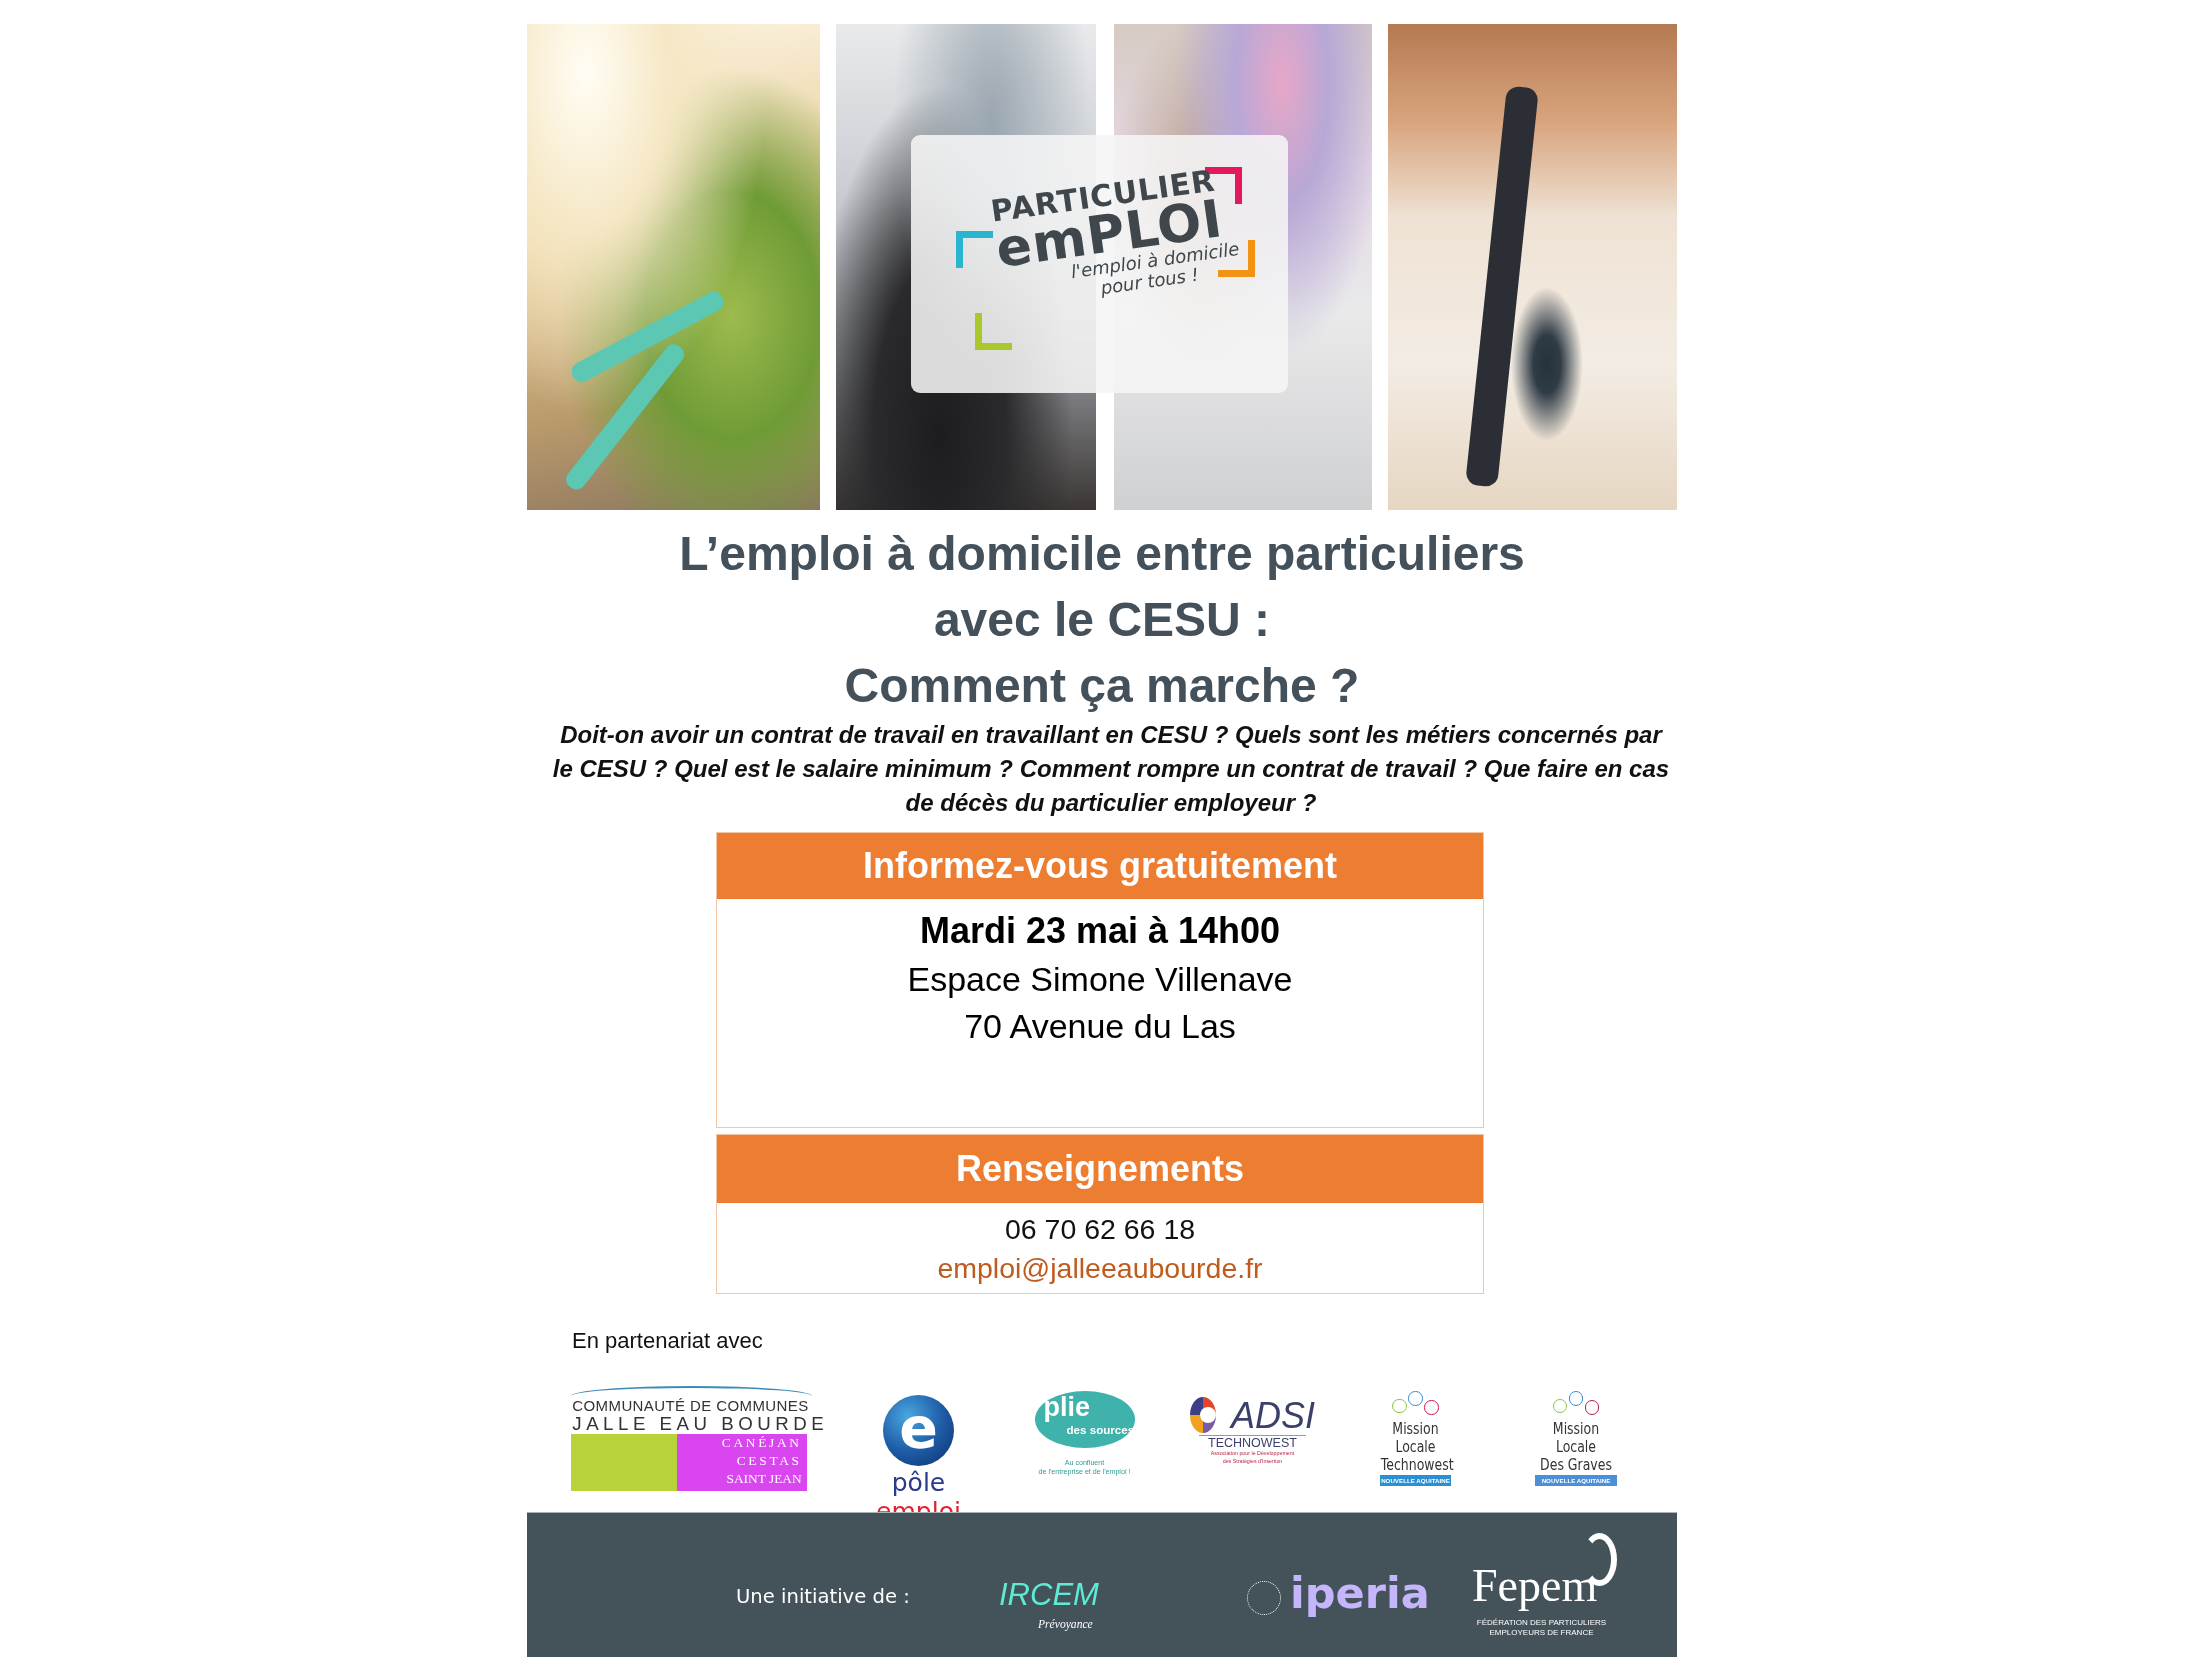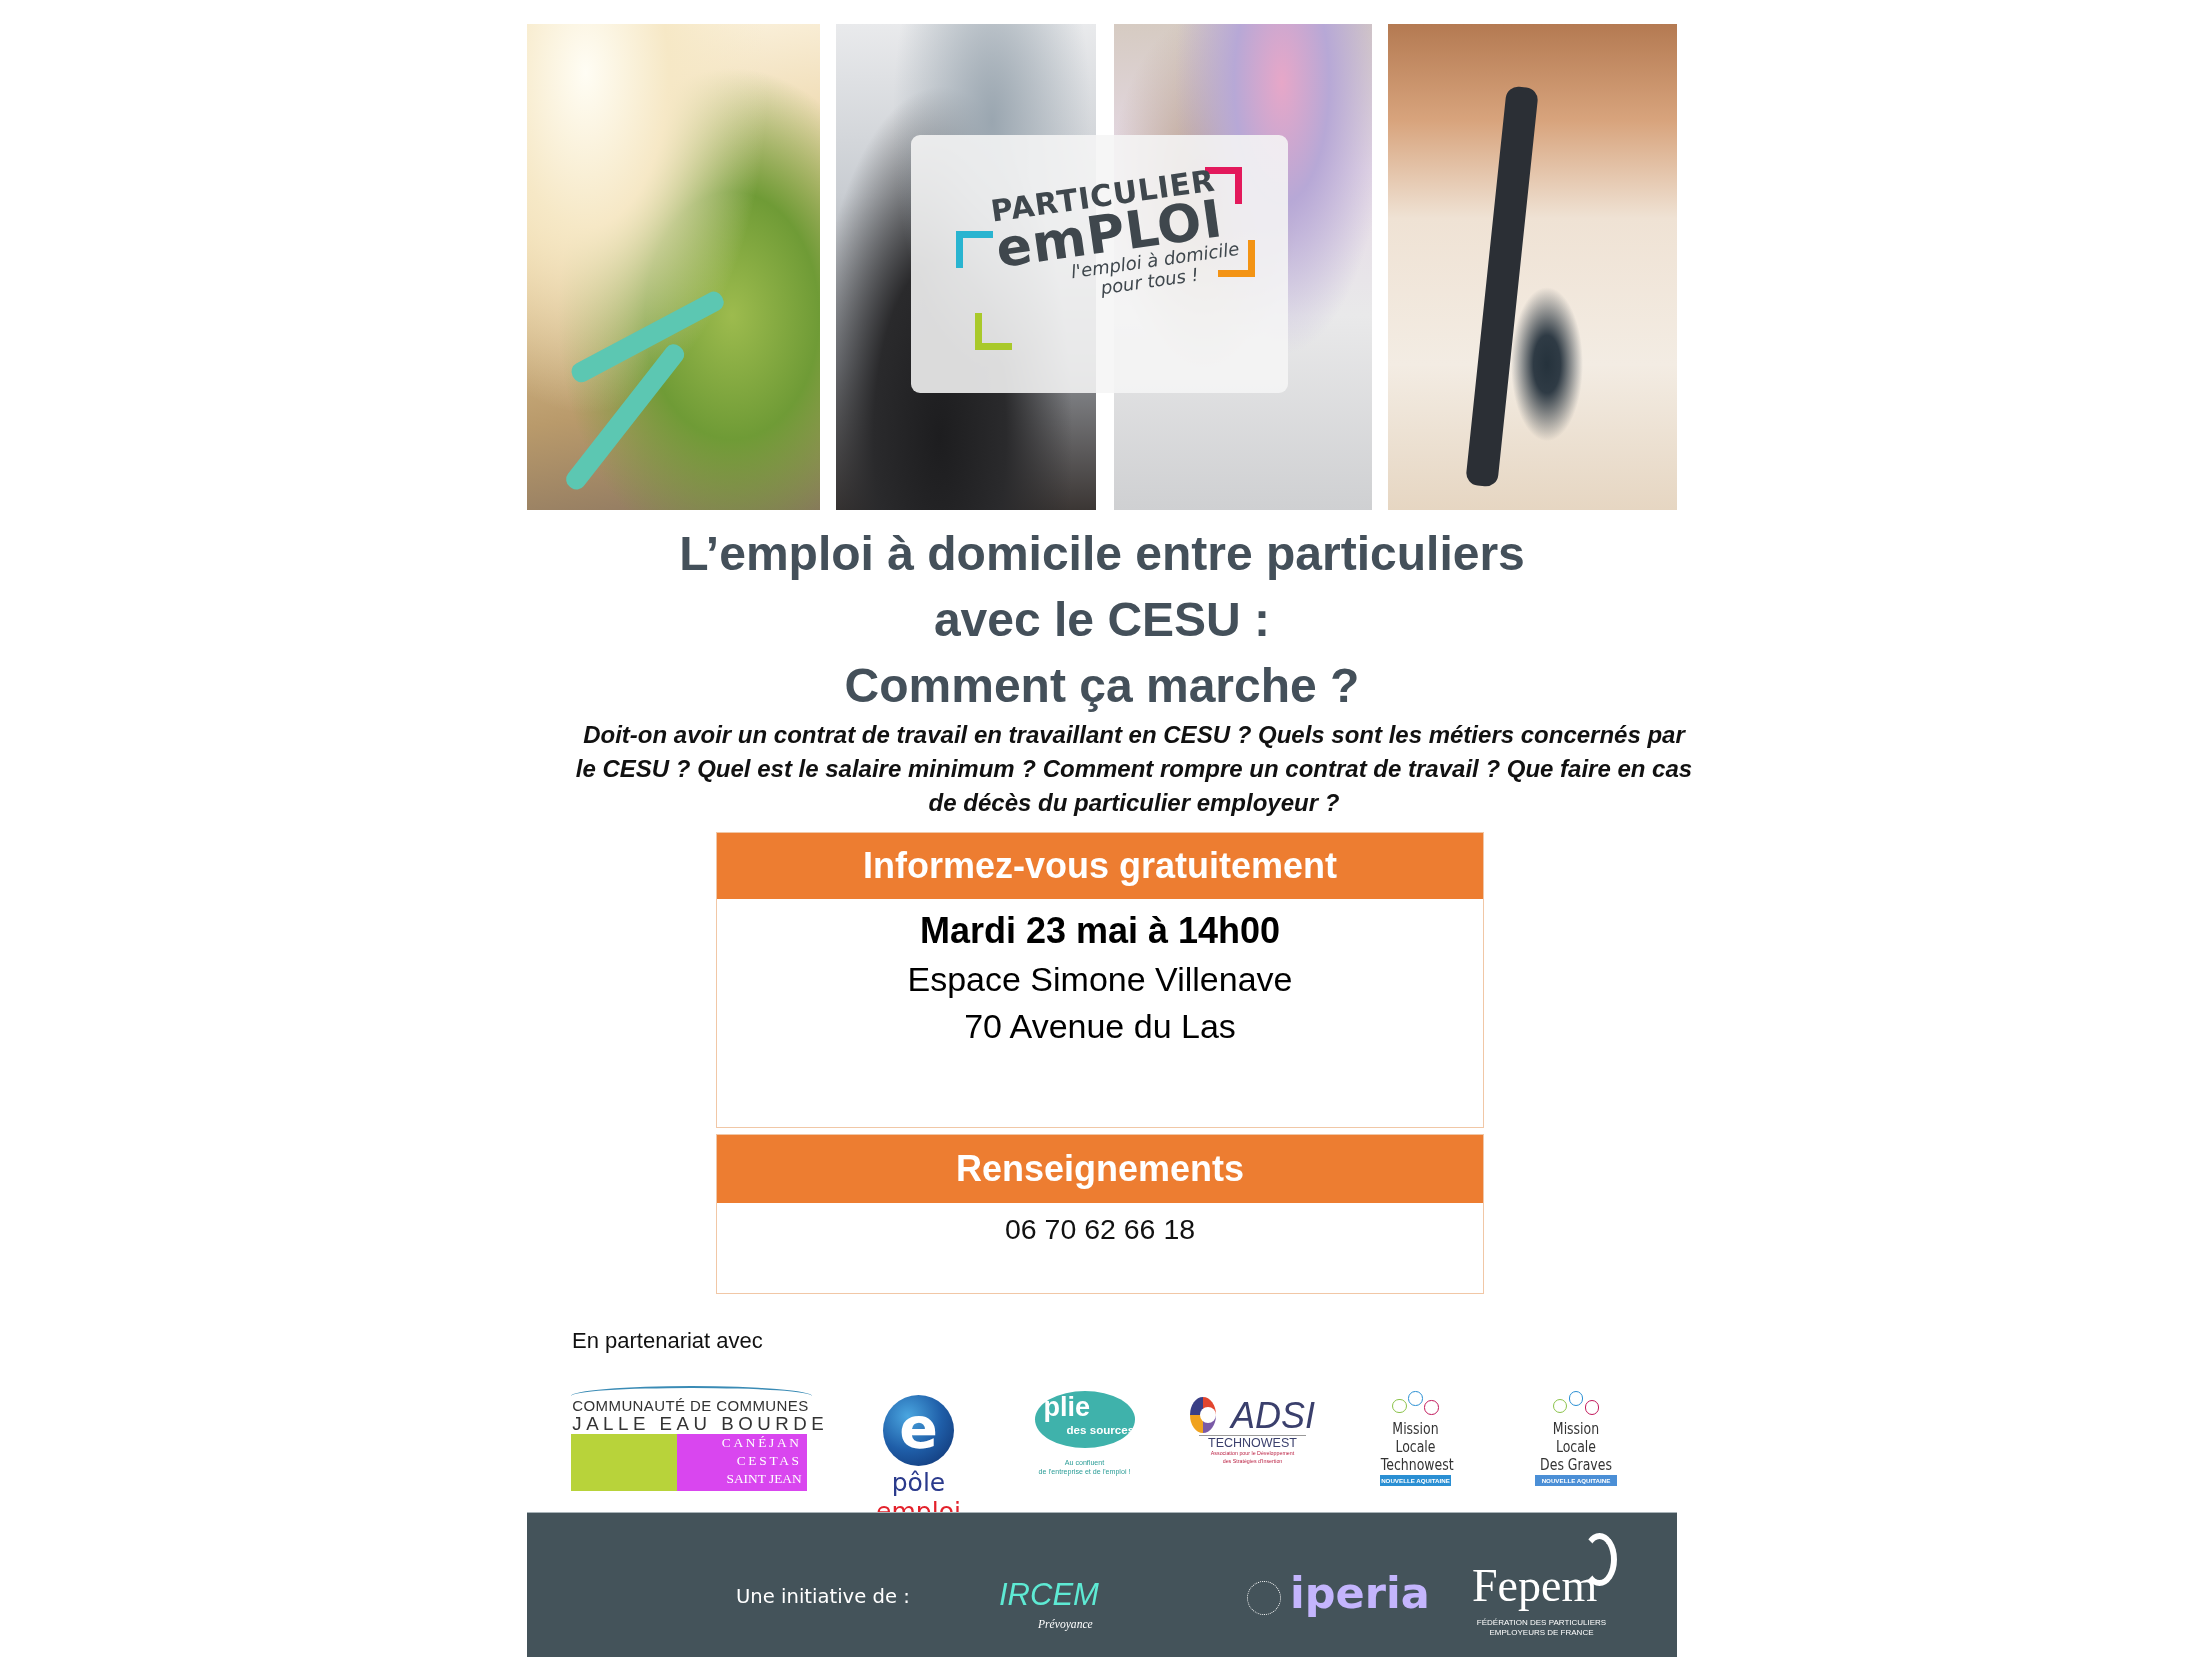--- a/index.html
+++ b/index.html
@@ -41,21 +41,21 @@
   .pe-l4 { font-size:18px; font-style:italic; margin-left:98px; line-height:19.6px; }
   .bracket { position:absolute; width:30px; height:30px; }
   .br-cyan { left:45px; top:96px; border-left:7.1px solid #29b4d0; border-top:7.1px solid #29b4d0; }
   .br-pink { left:294px; top:32px; border-right:7.1px solid #e3195c; border-top:7.1px solid #e3195c; }
   .br-lime { left:64px; top:178px; border-left:7.1px solid #a9c92a; border-bottom:7.1px solid #a9c92a; }
   .br-orange { left:307px; top:105px; border-right:7.1px solid #f39314; border-bottom:7.1px solid #f39314; }
 
   
   .title { position:absolute; left:527px; width:1150px; top:521px; text-align:center; color:#44505a;
            font-weight:bold; font-size:48px; line-height:66px; }
-  .subtitle { position:absolute; left:563px; width:1142px; top:718px; text-align:center; color:#111;
+  .subtitle { position:absolute; left:540px; width:1142px; top:718px; text-align:center; color:#111;
               font-style:italic; font-weight:bold; font-size:24px; line-height:34px; }
 
   
   .box { position:absolute; left:716px; width:768px; border:1.8px solid #f1c7a6; background:#fff; box-sizing:border-box; }
   .box-head { background:#ed7d31; color:#fff; font-weight:bold; text-align:center; font-size:36px; }
   .box1 { top:832px; height:296px; }
   .box1 .box-head { height:66px; line-height:66px; }
   .box1 .box-body { text-align:center; padding-top:7.1px; }
   .b-city, .b-date { font-weight:bold; font-size:36px; line-height:50px; }
   .b-place, .b-addr { font-size:34px; line-height:47px; }
@@ -163,20 +163,21 @@
     <div class="b-date">Mardi 23 mai à 14h00</div>
     <div class="b-place">Espace Simone Villenave</div>
     <div class="b-addr">70 Avenue du Las</div>
   </div>
 </div>
 
 <div class="box box2">
   <div class="box-head">Renseignements</div>
   <div class="box-body">
     <div class="b-phone">06 70 62 66 18</div>
+    <div class="b-email">emploi@jalleeaubourde.fr</div>
   </div>
 </div>
 
 <div class="partners-label">En partenariat avec</div>
 
 <div class="partner cc">
   <div class="cc-arc"></div>
   <div class="cc-t1">COMMUNAUTÉ DE COMMUNES</div>
   <div class="cc-t2">JALLE EAU BOURDE</div>
   <div class="cc-lime"></div>

